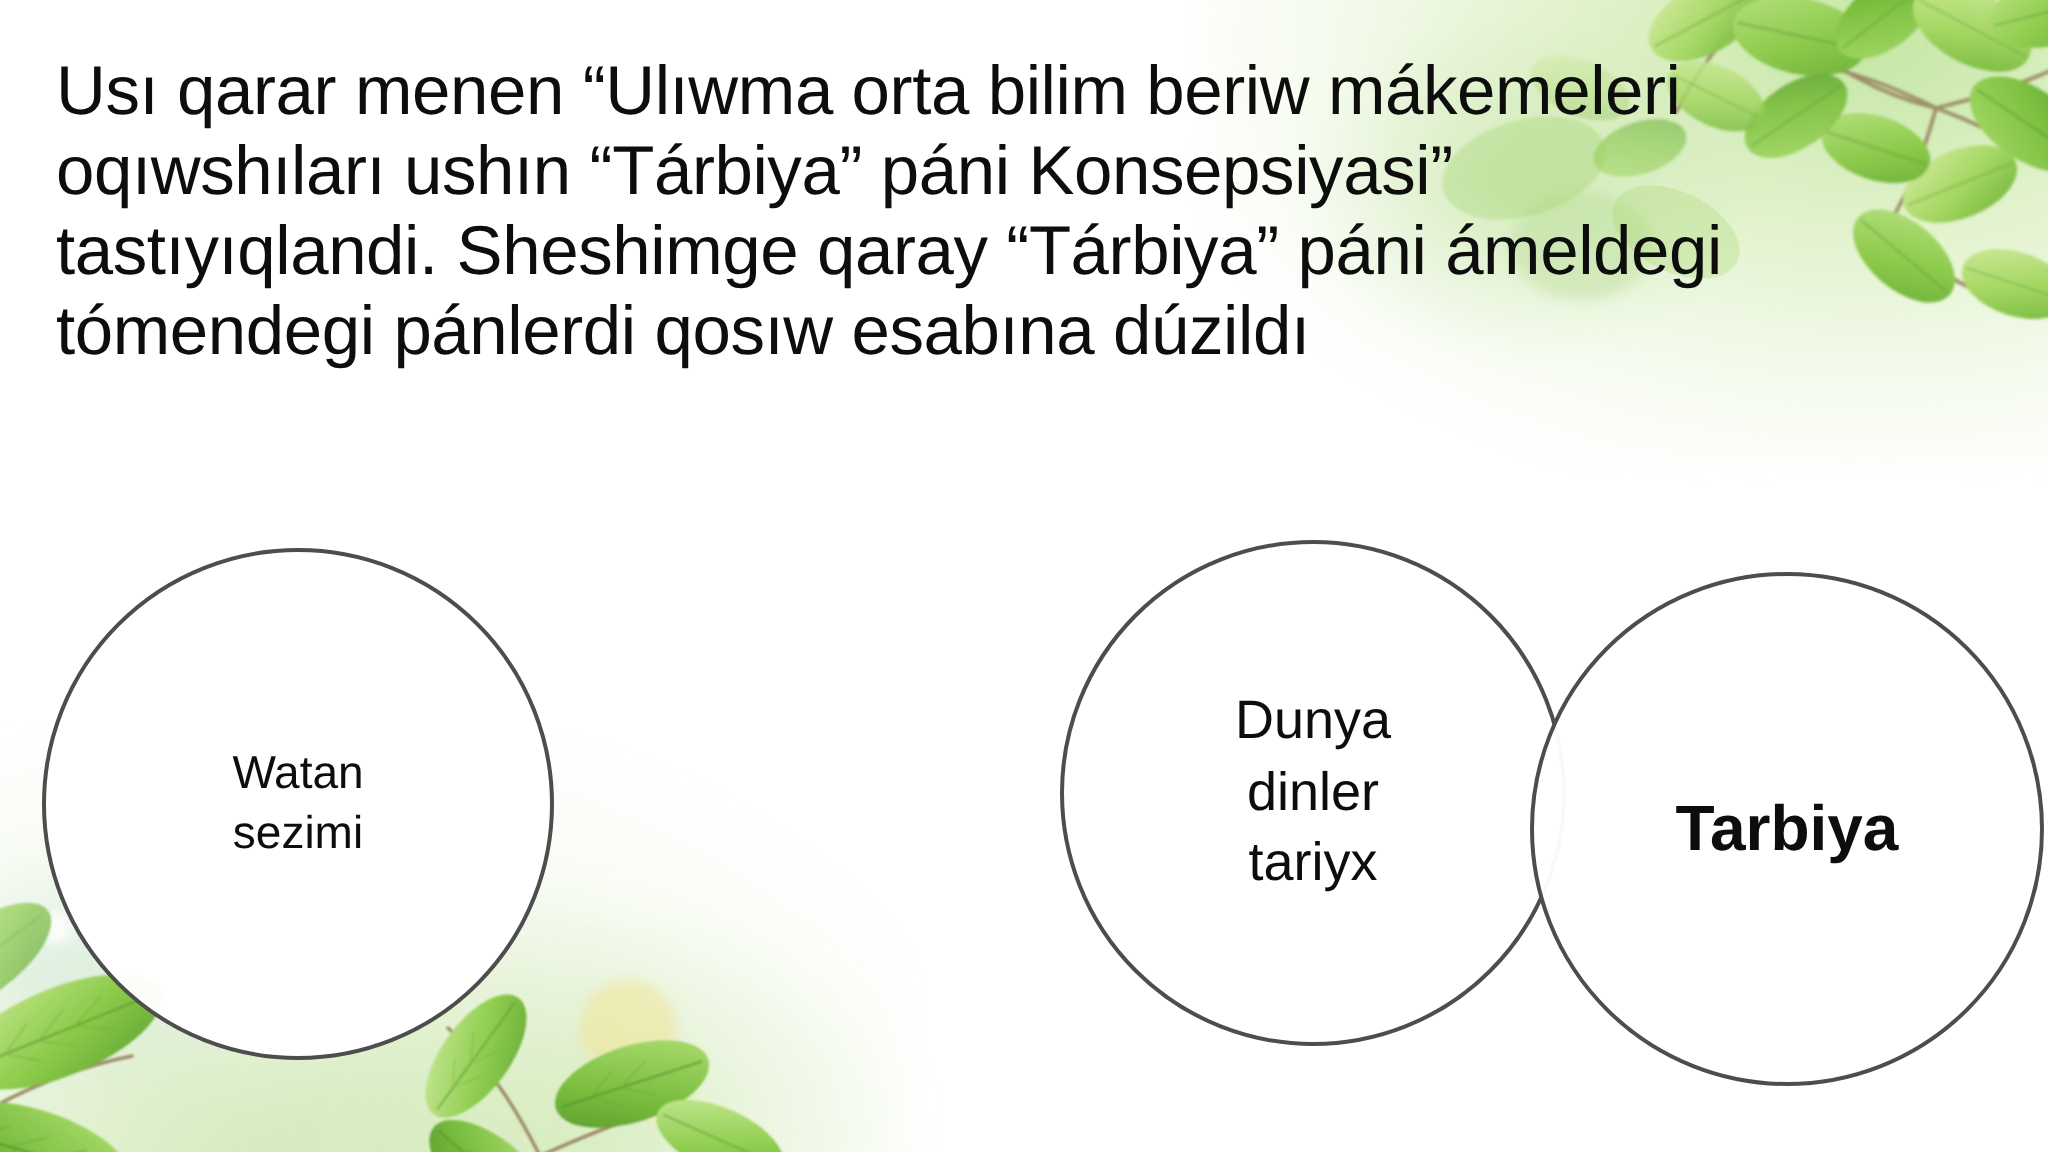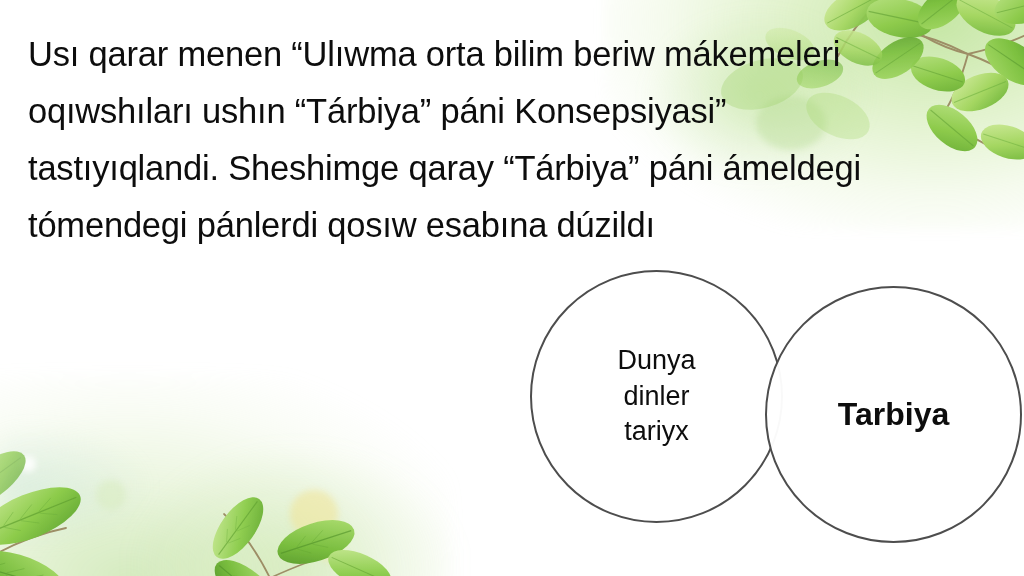--- a/index.html
+++ b/index.html
@@ -72,21 +72,21 @@
     filter: blur(3px);
   }
 
   
   #headline {
     position: absolute;
     left: 28px;
     top: 26px;
     width: 880px;
     font-size: 34.5px;
-    line-height: 57px;
+    line-height: 40px;
     color: #0d0d0d;
     letter-spacing: -0.2px;
     white-space: pre-wrap;
     z-index: 6;
   }
 
   
   #circle-row { position: absolute; inset: 0; z-index: 5; }
   .node {
     position: absolute;
@@ -353,20 +353,24 @@
           <ellipse rx="34" ry="16" fill="url(#cg1)"></ellipse>
           <path d="M-31,0 L31,0" stroke="#5c9c2e" stroke-width="1" opacity="0.5" fill="none"></path>
         </g>
       </g>
     </svg>
   </div>
 
   <div id="headline">Usı qarar menen “Ulıwma orta bilim beriw mákemeleri oqıwshıları ushın “Tárbiya” páni Konsepsiyasi” tastıyıqlandi. Sheshimge qaray “Tárbiya” páni ámeldegi tómendegi pánlerdi qosıw esabına dúzildı</div>
 
   <div id="circle-row">
+    <div class="node n1">
+      <span class="node-label">Watan
+sezimi</span>
+    </div>
     <div class="node n3">
       <span class="node-label">Dunya
 dinler
 tariyx</span>
     </div>
     <div class="node n4">
       <span class="node-label">Tarbiya</span>
     </div>
   </div>
 

